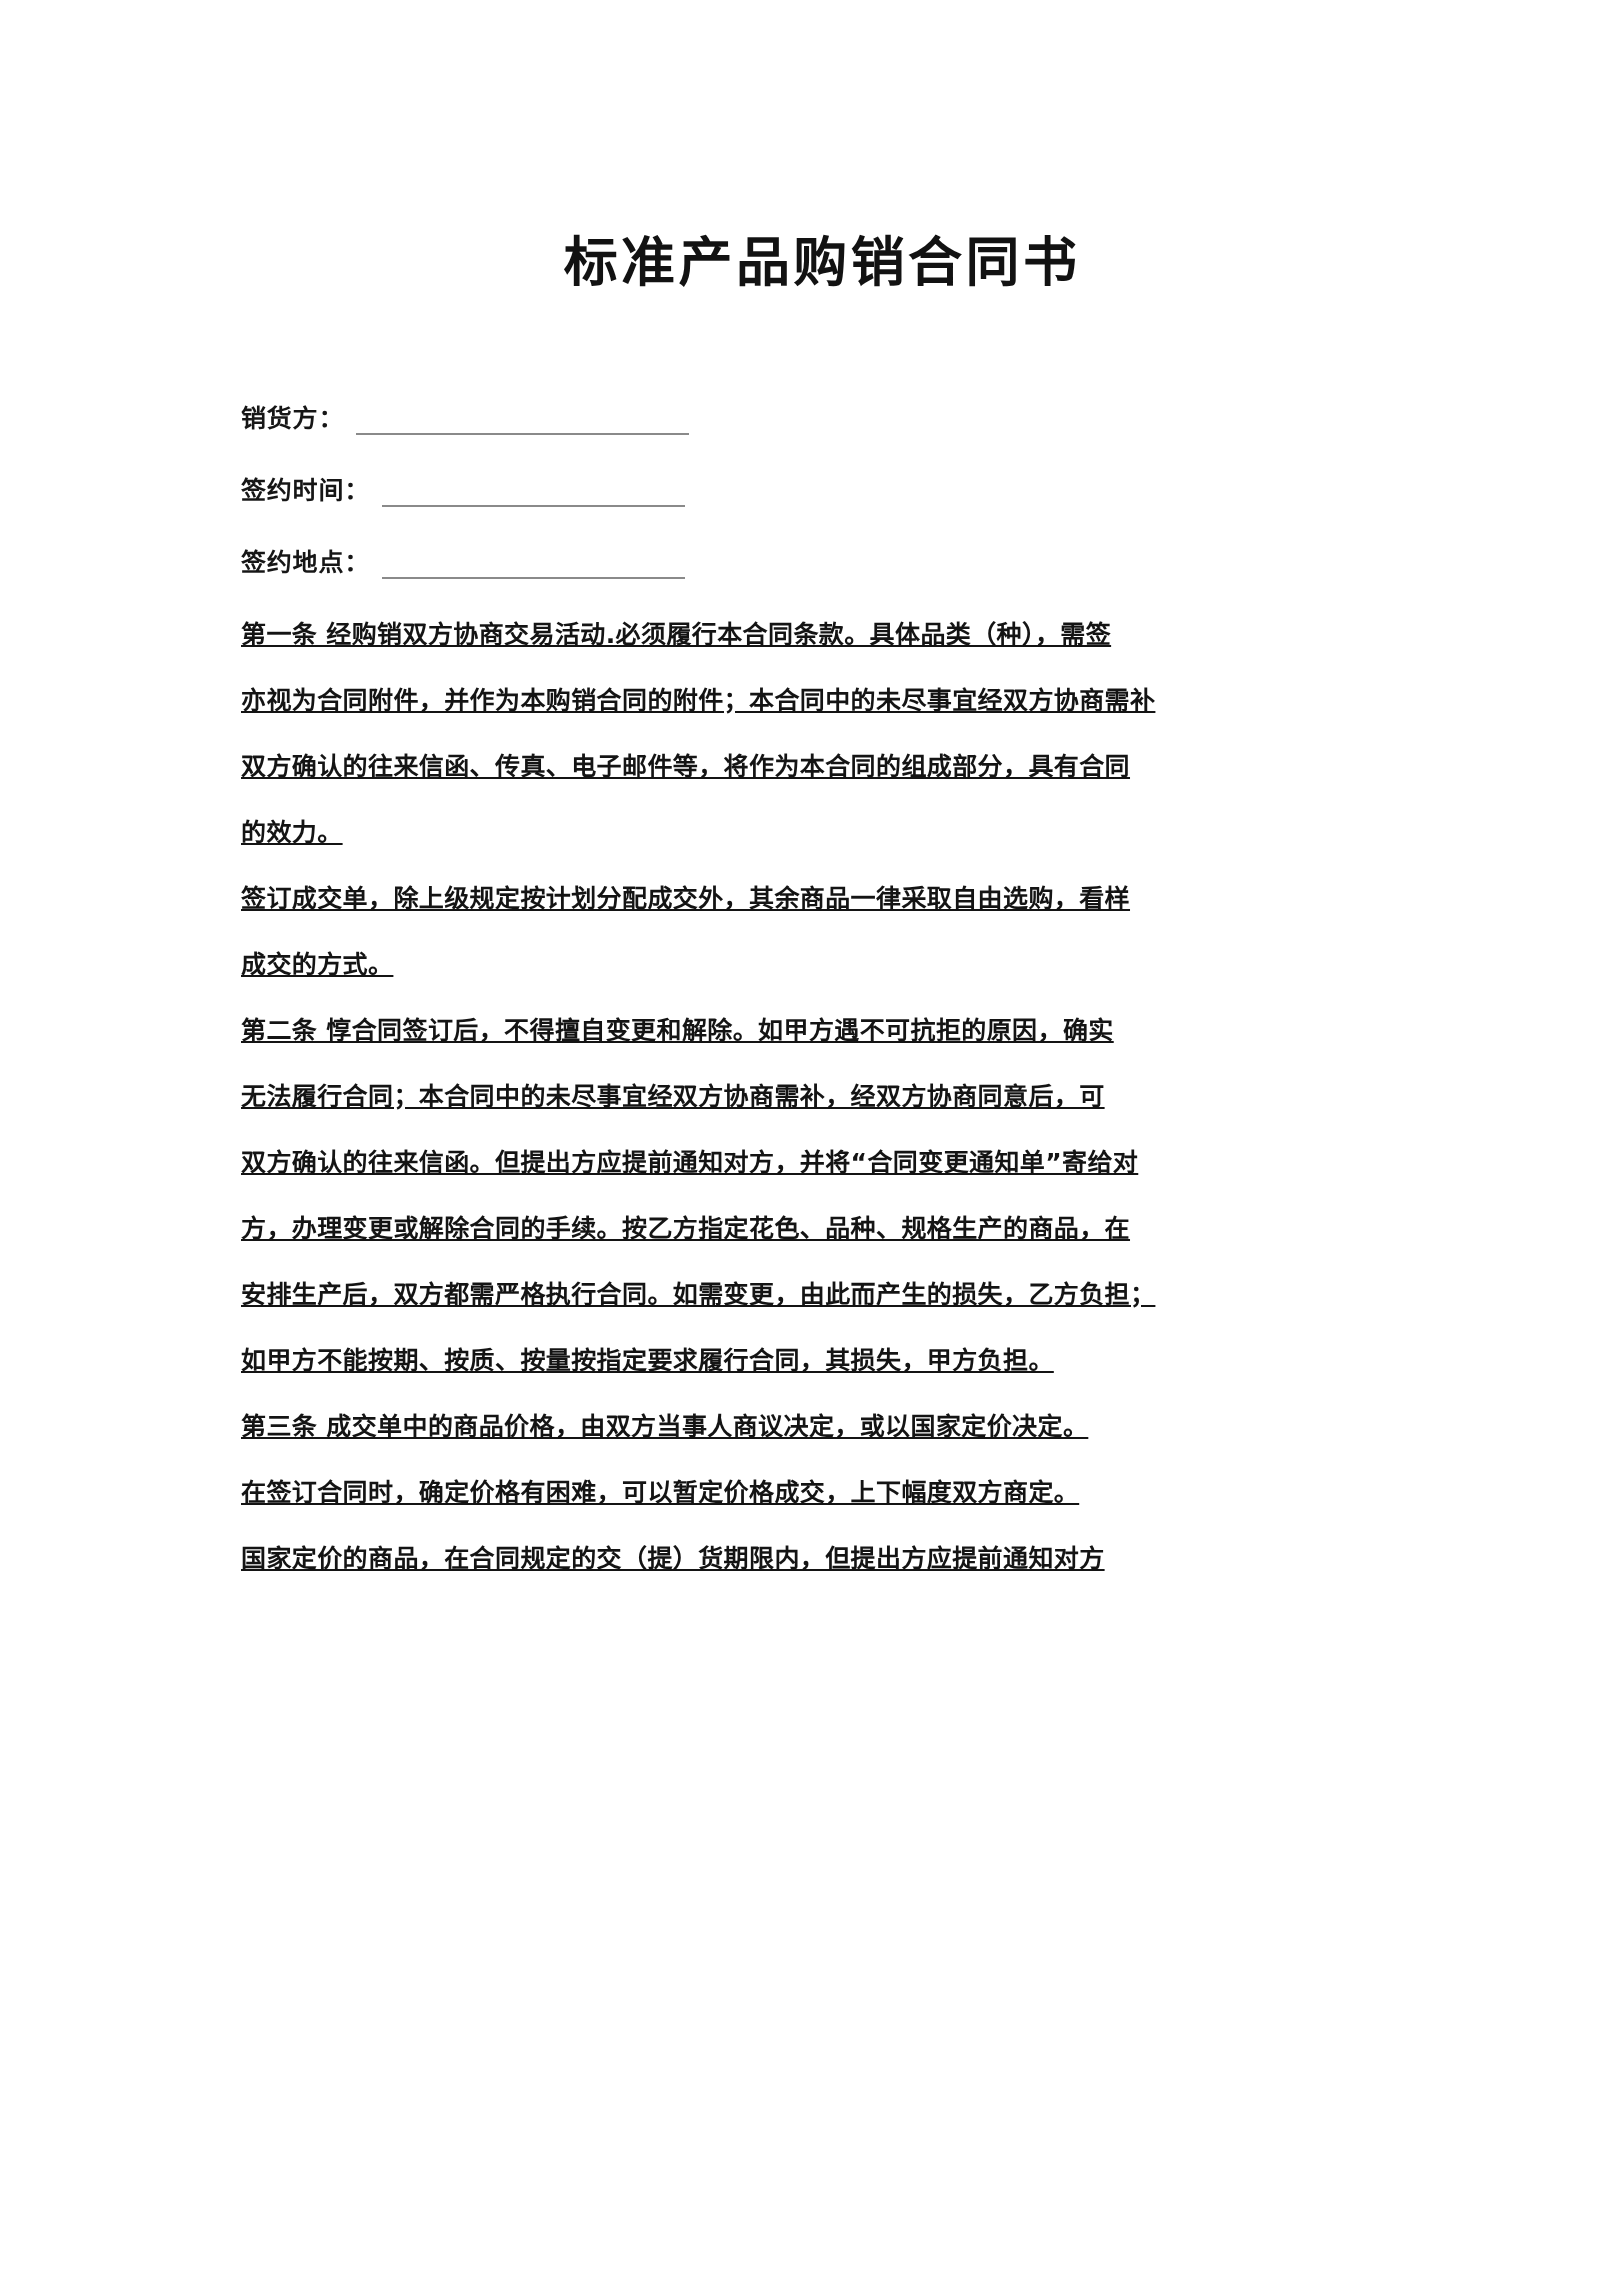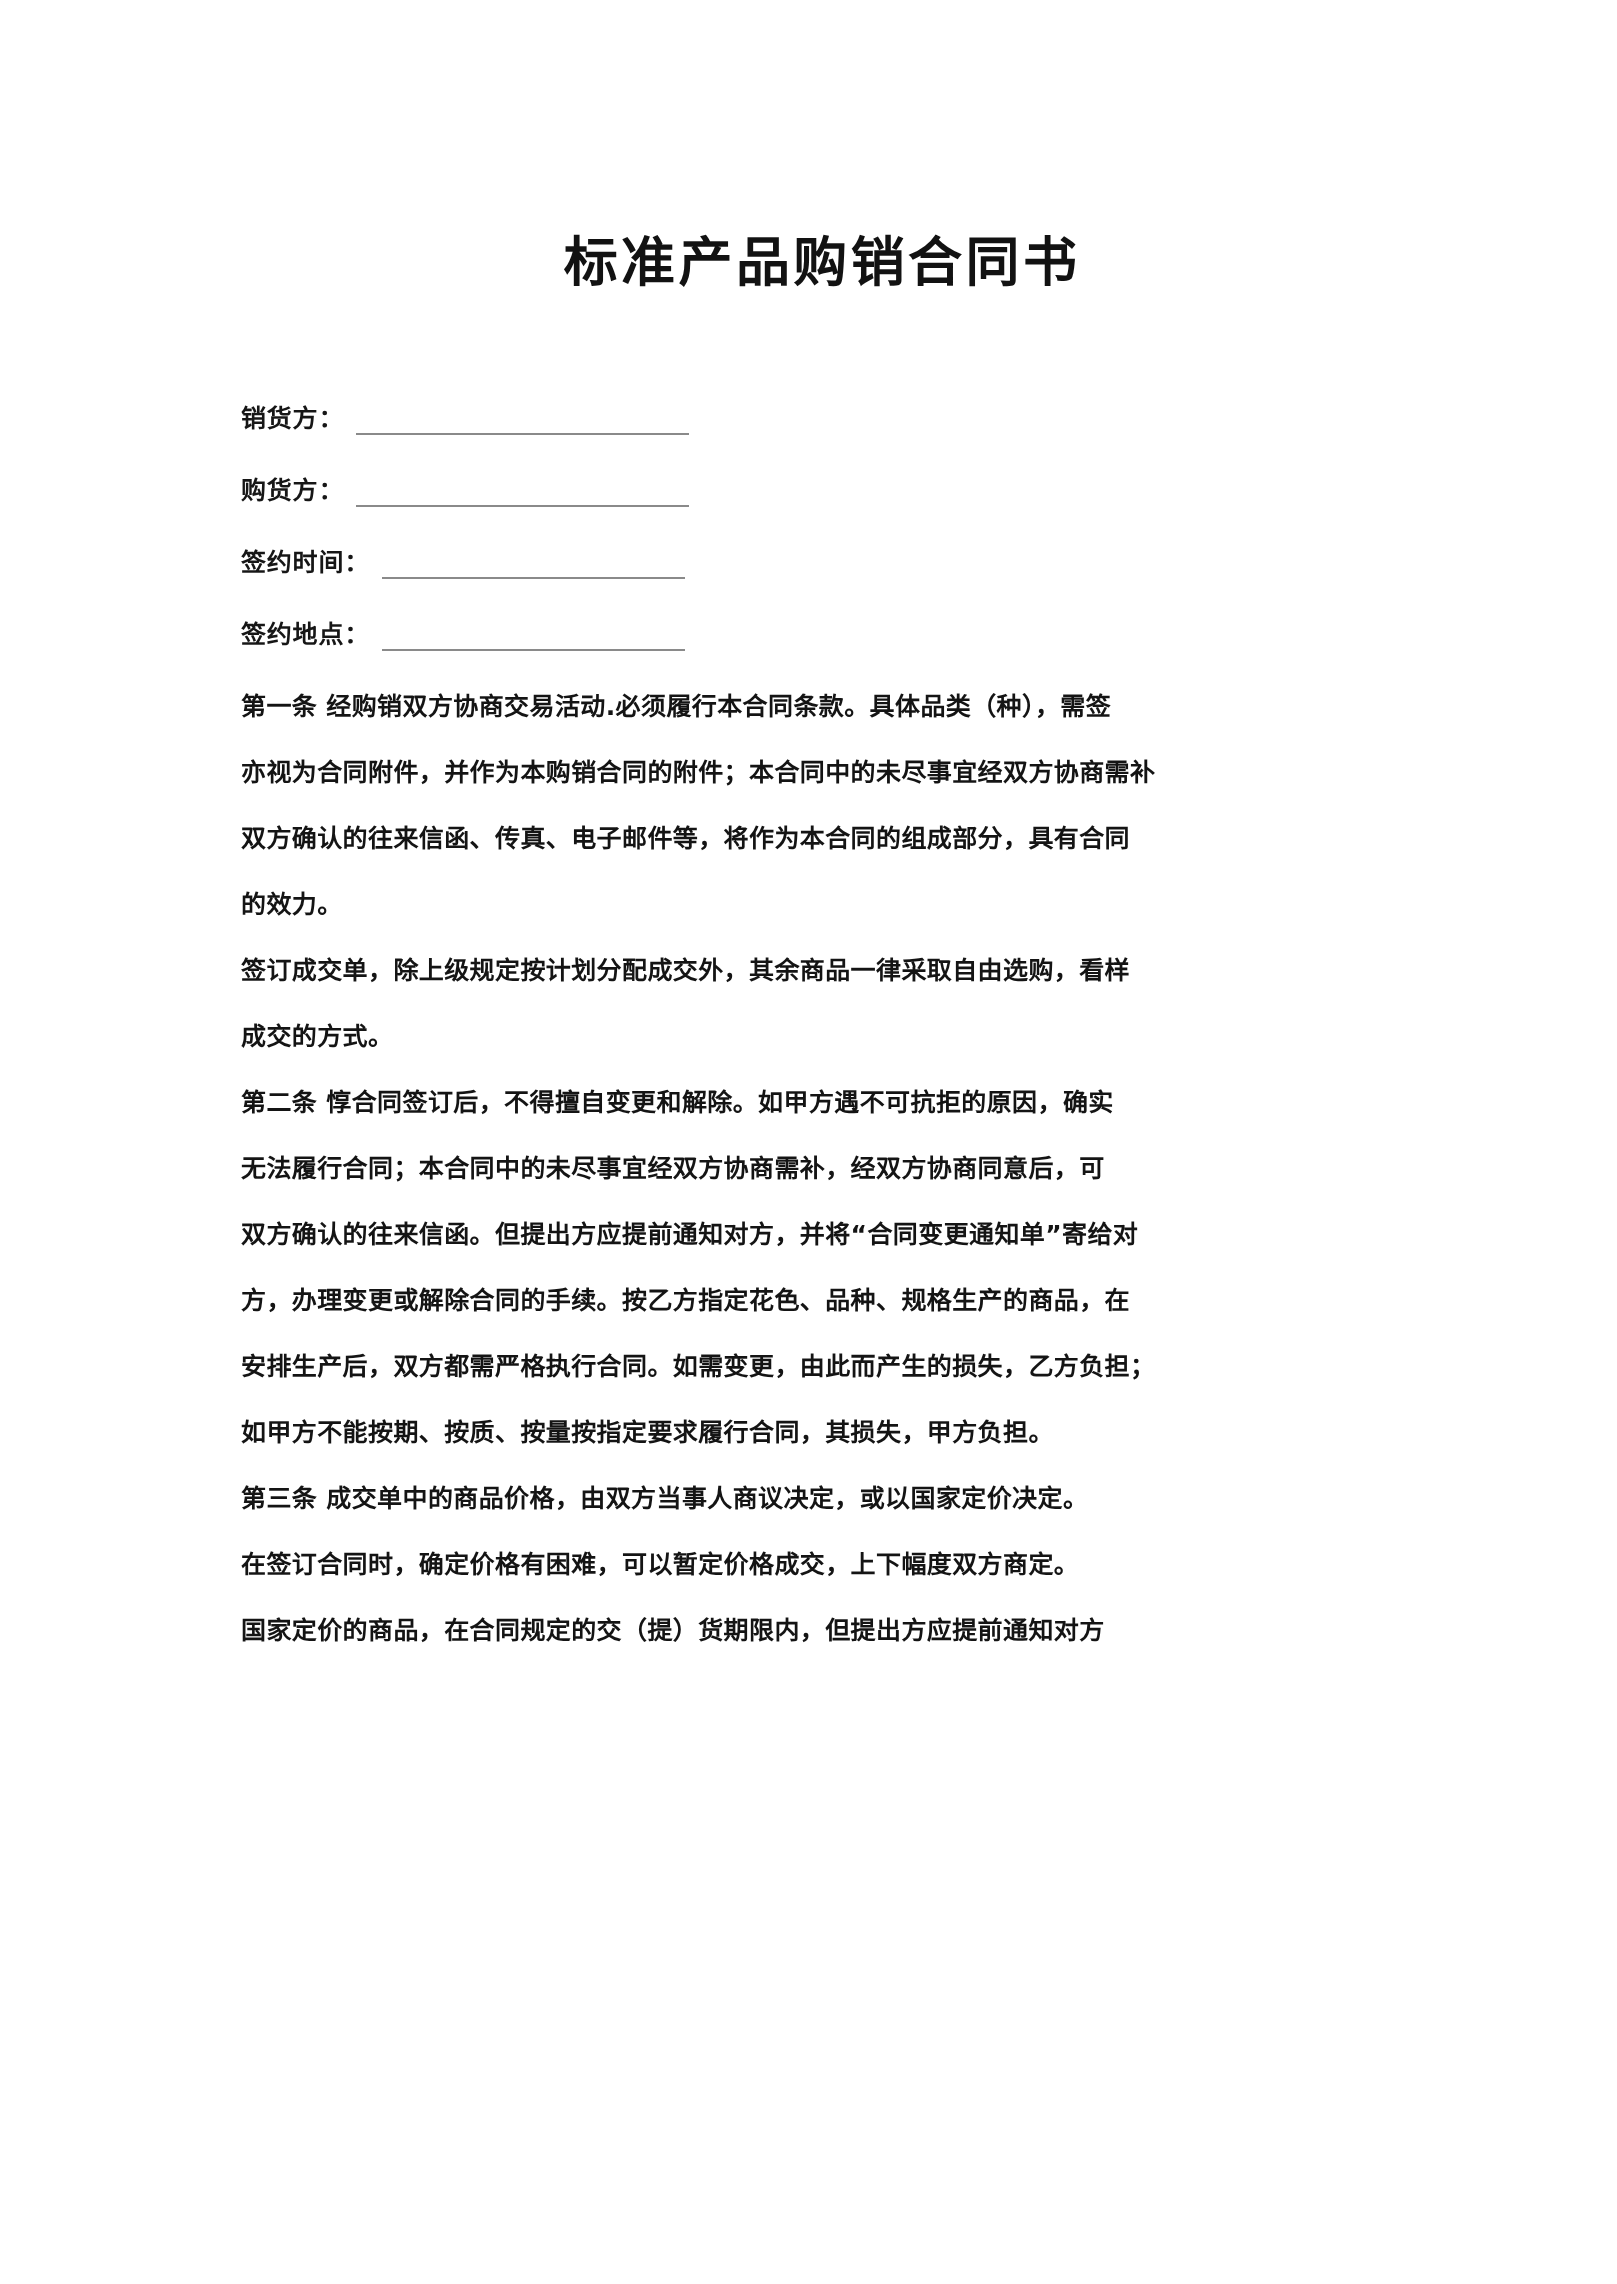--- a/index.html
+++ b/index.html
@@ -80,44 +80,41 @@
     margin: 0 0 0 0;
   }
   .line {
     font-size: 25px;
     font-weight: 700;
     letter-spacing: 0.4px;
     line-height: 66px;
     color: #141414;
     white-space: nowrap;
     text-align: left;
+    text-decoration: underline;
   }
   .clause-head {
     
   }
 </style>
 </head>
 <body>
 
 <div class="page">
   <div class="page-inner">
 
     <h1 class="doc-title">标准产品购销合同书</h1>
 
     <div class="form-block">
 
       <div class="form-row">
         <span class="form-label">销货方：</span>
         <span class="form-blank"></span>
       </div>
 
-      <div class="form-row">
-        <span class="form-label">购货方：</span>
-        <span class="form-blank"></span>
-      </div>
 
       <div class="form-row wide">
         <span class="form-label">签约时间：</span>
         <span class="form-blank"></span>
       </div>
 
       <div class="form-row wide">
         <span class="form-label">签约地点：</span>
         <span class="form-blank"></span>
       </div>

